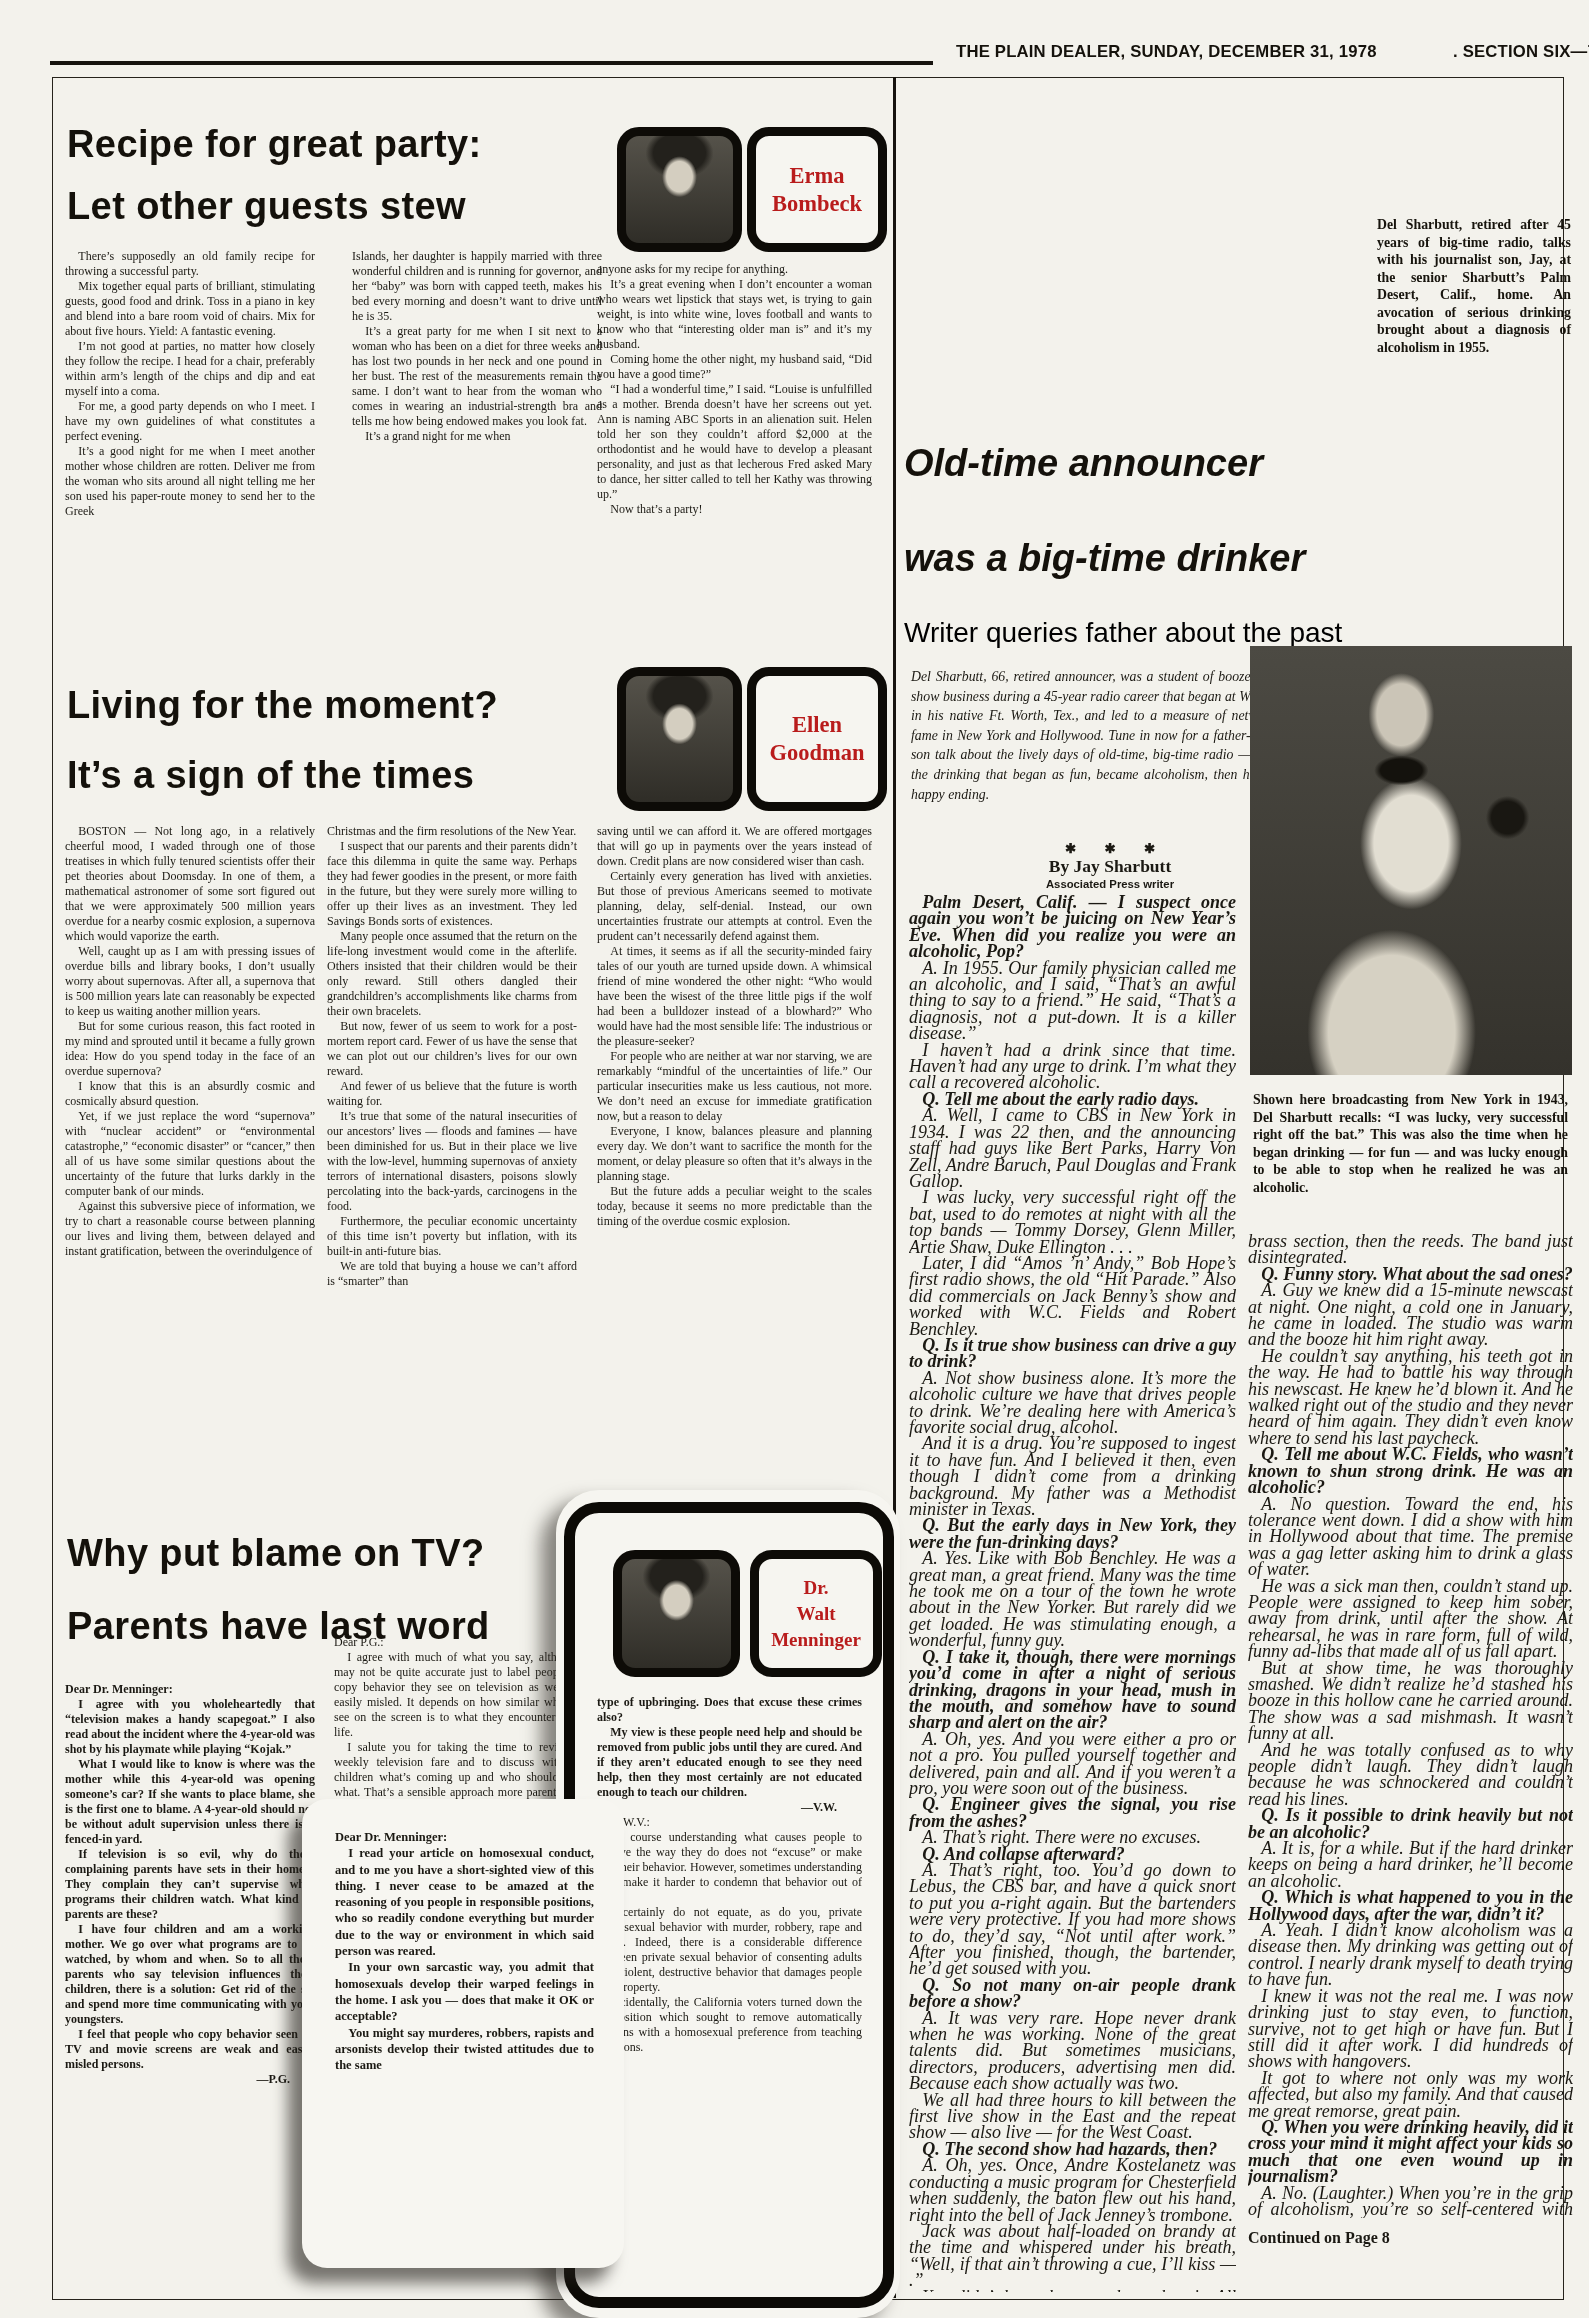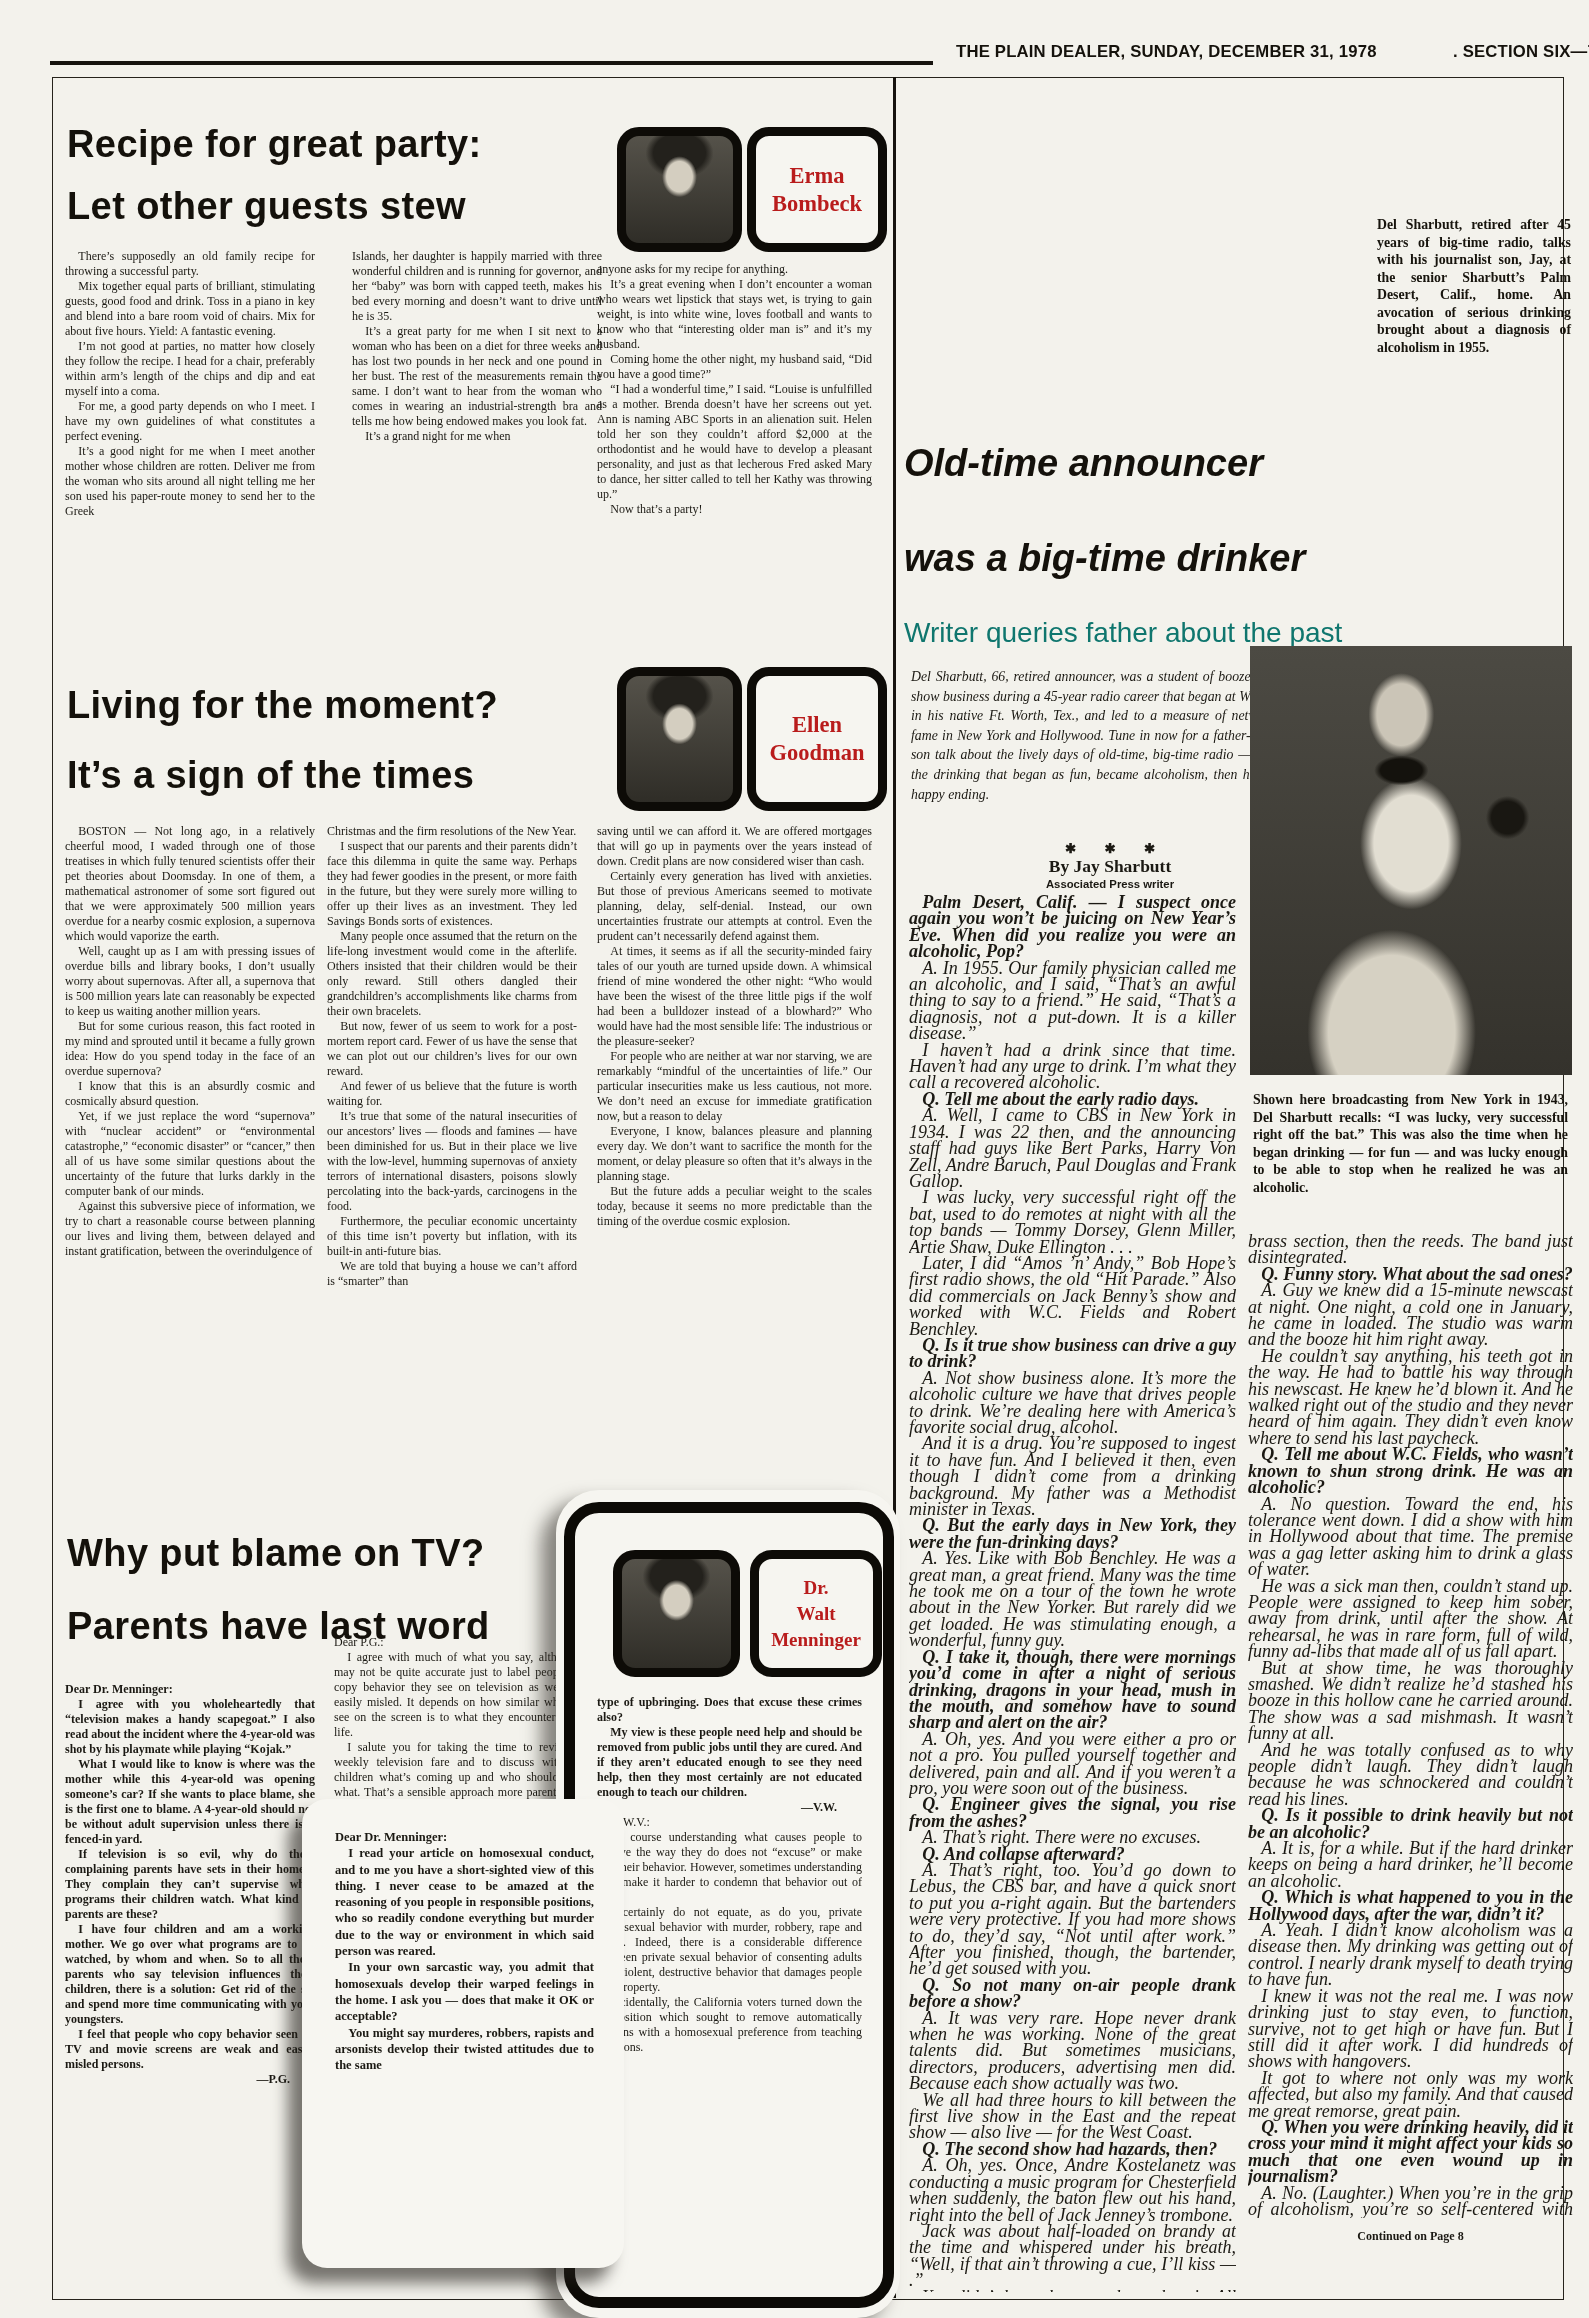--- a/index.html
+++ b/index.html
@@ -14,21 +14,21 @@
   .masthead{font-family:"Liberation Sans",sans-serif;font-weight:700;font-size:16.7px;
     letter-spacing:0.2px;color:#15120c;white-space:nowrap;}
   
   .outer-box{border:1.7px solid #26231c;}
   
   .headline{font-family:"Liberation Sans",sans-serif;font-weight:600;font-size:38px;
     color:#14110b;letter-spacing:0.4px;white-space:nowrap;}
   .headline-italic{font-family:"Liberation Sans",sans-serif;font-style:italic;font-weight:600;
     font-size:38px;color:#14110b;white-space:nowrap;}
   .subhead{font-family:"Liberation Sans",sans-serif;font-weight:400;font-size:28px;
-    color:#0f766e;white-space:nowrap;}
+    color:#000000;white-space:nowrap;}
   
   .col{text-align:justify;overflow:hidden;}
   .col p{margin:0;font-size:12px;line-height:15px;text-indent:13.3px;}
   .col.qa p{font-size:18px;line-height:16.4px;font-style:italic;}
   .col p.noind{text-indent:0;}
   .col p.b{font-weight:700;}
   .col.bold p{font-weight:700;}
   .col p.sig{text-align:right;font-weight:700;padding-right:25px;}
   
   .plate{border:9.2px solid #0d0b07;border-radius:22px;background:#f6f5f0;box-sizing:border-box;
@@ -57,21 +57,21 @@
       radial-gradient(40px 22px at 47% 29%,#14120d 0 52%,rgba(0,0,0,0) 68%),
       radial-gradient(77px 100px at 50% 46%,#e2ded2 0 48%,rgba(0,0,0,0) 66%),
       radial-gradient(35px 35px at 80% 40%,#191712 0 46%,rgba(0,0,0,0) 62%),
       radial-gradient(117px 142px at 44% 90%,#d6d1c3 0 54%,rgba(0,0,0,0) 72%),
       linear-gradient(180deg,#4c4a43,#34322c);}
   .caption{font-weight:700;font-size:13.8px;line-height:17.5px;text-align:justify;color:#17140d;}
   .intro{font-style:italic;font-size:13.8px;line-height:19.6px;text-align:justify;}
   .stars{font-weight:700;font-size:13.3px;text-align:center;word-spacing:25px;}
   .byline{font-weight:700;font-size:17.5px;text-align:center;}
   .byline-title{font-family:"Liberation Sans",sans-serif;font-weight:700;font-size:11.3px;text-align:center;}
-  .continued{font-weight:700;font-size:12px;text-align:center;}
+  .continued{font-weight:700;font-size:16px;}
   
   .panelA-halo{background:#f6f5f0;border-radius:43px;
     box-shadow:-15px 11.7px 18.4px rgba(45,42,36,.55);}
   .panelA{border:11px solid #0c0a06;border-radius:35px;background:#f6f5f0;box-sizing:border-box;}
   .panelB{background:#f7f6f1;border-radius:25px;box-sizing:border-box;
     box-shadow:-13.3px 15px 15px rgba(35,32,27,.6);
     padding:30px 30px 0 33px;}
   .panelB .col p{font-size:12.5px;line-height:16.3px;font-weight:700;}
 </style>
 </head>

